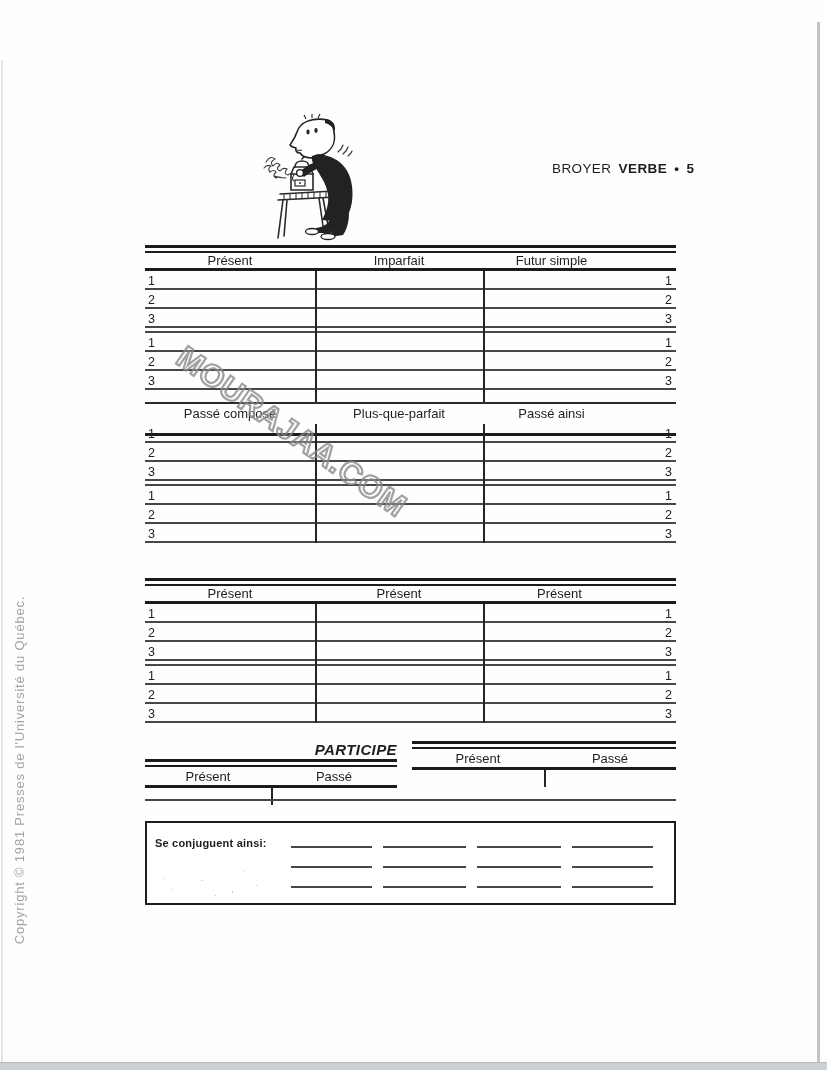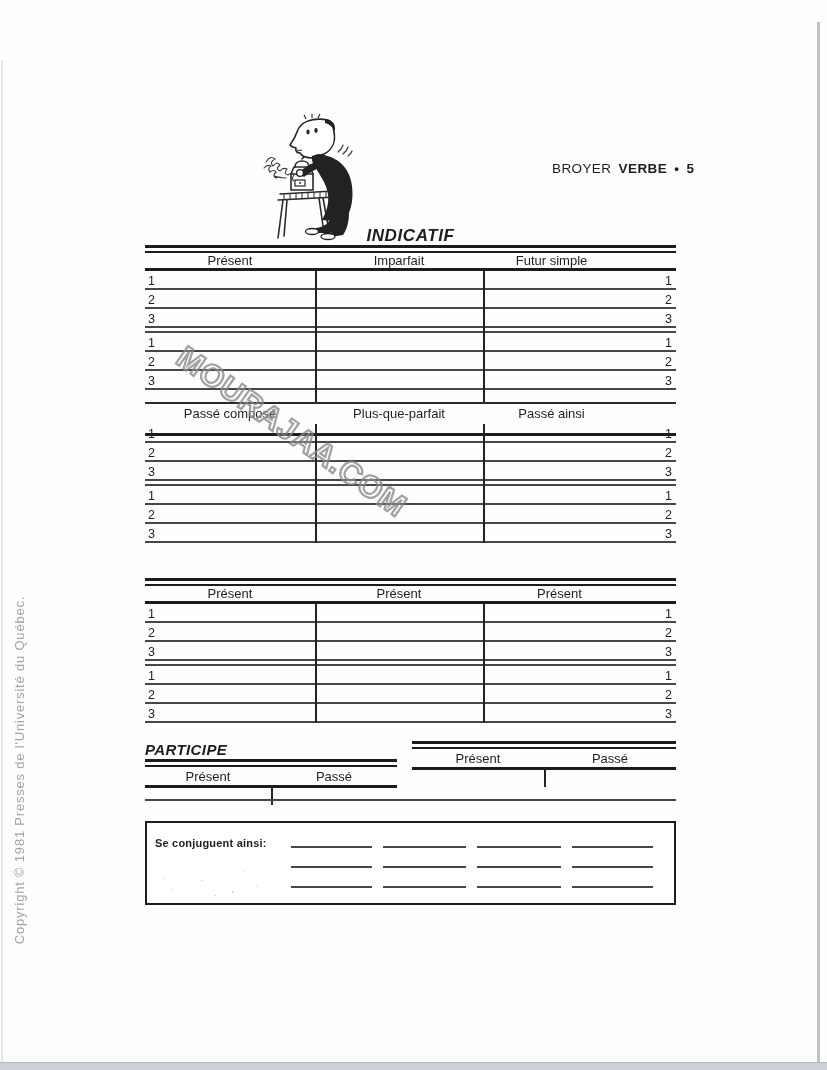--- a/index.html
+++ b/index.html
@@ -42,21 +42,21 @@
   .v1{left:170px;}.v2{left:338px;}
   .ext .vdiv{bottom:-12px;}
   
   .band{position:absolute;left:145px;width:531px;display:flex;font-size:13px;
         border-top:2px solid #2b2b2b;border-bottom:3px solid var(--rule,#1c1c1c);padding:1px 0 12px;}
   
   .moods-titles{position:absolute;left:145px;width:531px;display:flex;
                 font-weight:bold;font-style:italic;font-size:15.5px;letter-spacing:.4px;}
   
   .mini{position:absolute;top:741px;}
-  .mini .mtitle{text-align:left;font-weight:bold;font-style:italic;font-size:15px;height:18px;letter-spacing:.4px;}
+  .mini .mtitle{text-align:right;font-weight:bold;font-style:italic;font-size:15px;height:18px;letter-spacing:.4px;}
   .mini .mdbl{height:3px;border-top:3px solid var(--rule,#1c1c1c);border-bottom:2px solid var(--rule,#1c1c1c);}
   .mini .mlabels{display:flex;font-size:13px;padding:2px 0 1px;}
   .mini .mlabels span{width:50%;text-align:center;}
   .mini .mrow{position:relative;height:15px;border-top:3px solid var(--rule,#1c1c1c);}
   .mini .tick{position:absolute;left:50%;top:0;bottom:-2px;width:2px;background:#242424;}
   .pi-bottom{position:absolute;left:145px;top:799px;width:531px;height:2px;background:var(--line,#474747);}
   
   .footer-box{position:absolute;left:145px;top:821px;width:527px;height:80px;
               border:2.5px solid #1d1d1d;background:#fff;}
   .footer-box .lbl{position:absolute;left:8px;top:14px;font-weight:bold;font-size:11px;letter-spacing:.2px;}
@@ -130,21 +130,20 @@
     <ellipse cx="78" cy="126.5" rx="7" ry="3" fill="#fff" stroke="#222" stroke-width="1.3"></ellipse>
   </svg>
 
   <div class="verb-header">
     <span>BROYER</span>
     <span class="b">VERBE</span>
     <span class="b">•</span>
     <span class="b">5</span>
   </div>
 
-  <div class="sec-title" style="top:226px;">INDICATIF</div>
   <div class="dbl-rule" style="top:245px;"></div>
 
   <div class="collabels" style="top:252px;">
     <span class="bcol c1">Présent</span>
     <span class="bcol c2">Imparfait</span>
     <span class="bcol c3 shift56">Futur simple</span>
   </div>
 
   <div class="row-block topline ext" style="top:268px;">
     <div class="crow">

